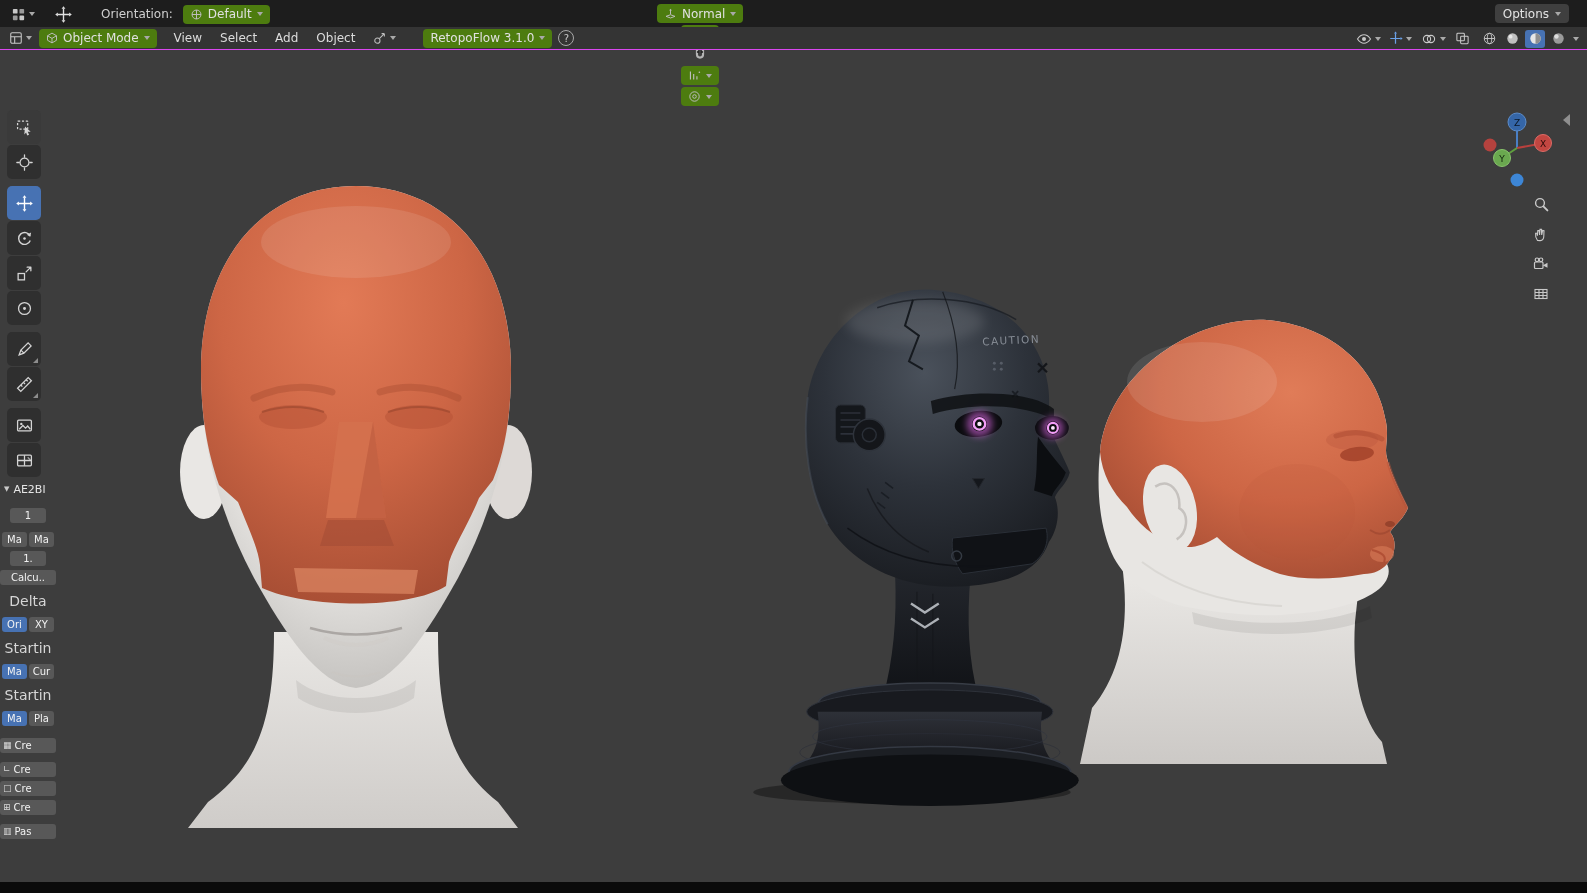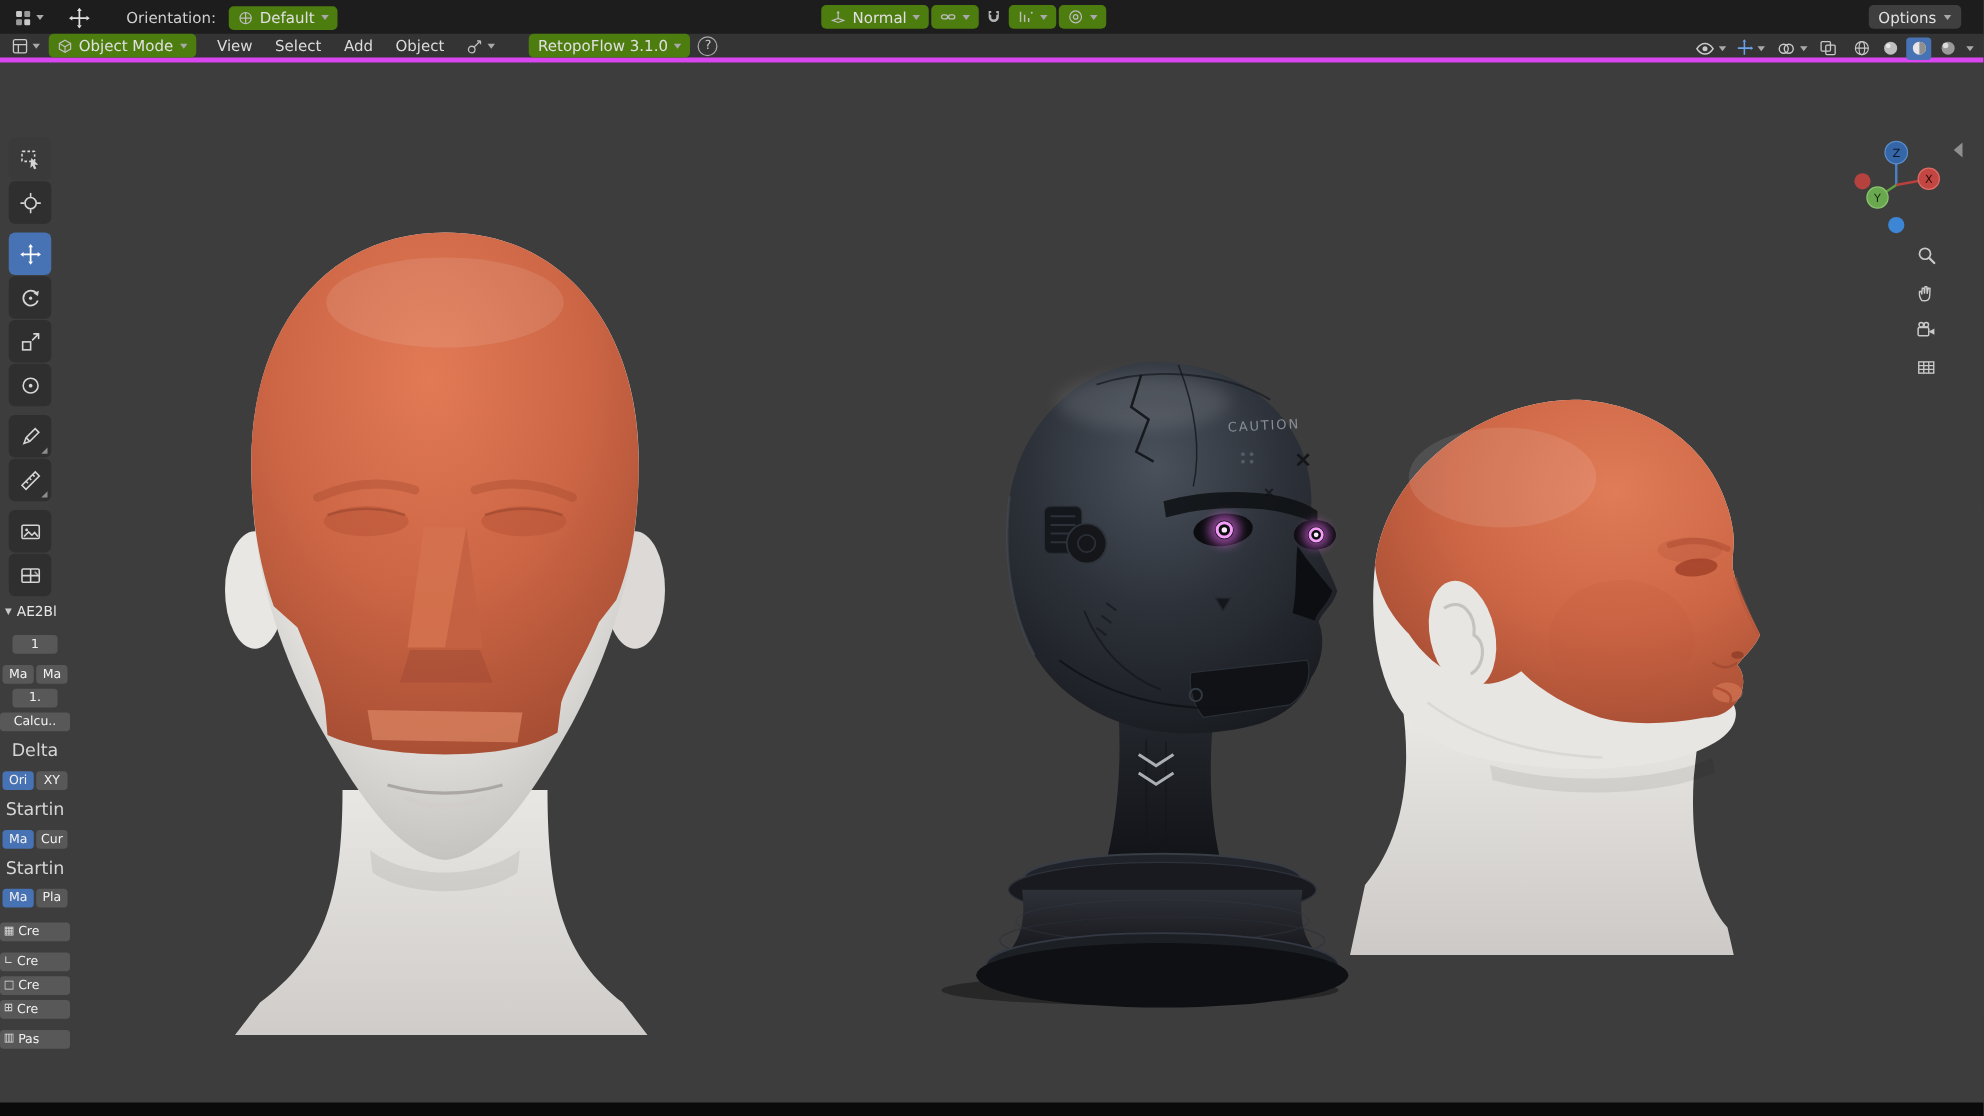--- a/index.html
+++ b/index.html
@@ -9,27 +9,27 @@
 
   
   .topbar { position:absolute; top:0; left:0; width:100%; height:27px; background:#1d1d1d;
             display:flex; align-items:center; padding:14px 8px; color:#d5d5d5; font-size:12px; z-index:40; }
   .tb-icon { display:flex; align-items:center; gap:3px; padding:2px 3px; border-radius:3px; }
   .chev { width:0; height:0; border-left:3.5px solid transparent; border-right:3.5px solid transparent;
           border-top:4px solid #a9a9a9; }
   .dd { height:19px; background:#4d7c0f; border-radius:4px; display:flex; align-items:center;
         gap:5px; padding:0 7px; color:#e0e0e0; font-size:12px; }
   .tb-label { color:#cfcfcf; margin:0 10px 0 26px; }
-  .snap-group { position:absolute; left:657px; top:4px; display:flex; align-items:center; gap:2px; }
+  .snap-group { position:absolute; left:657px; top:4px; display:flex; align-items:center; gap:2px;flex-direction:column; }
   .options-dd { position:absolute; right:18px; top:4px; height:19px; background:#3f3f3f; border-radius:4px;
                 display:flex; align-items:center; gap:6px; padding:0 8px; color:#e3e3e3; font-size:12px; }
 
   
   .vheader { position:absolute; top:27px; left:0; width:100%; height:23px; background:#343434;
-             border-bottom:4px solid #d946ef; display:flex; align-items:center; padding:0 6px;
+             border-bottom:1px solid #d946ef; display:flex; align-items:center; padding:0 6px;
              color:#dcdcdc; font-size:12px; z-index:40; }
   .menu-item { padding:2px 9px; border-radius:3px; color:#dcdcdc;text-align:center; }
   .hdr-right { position:absolute; right:8px; top:0; height:23px; display:flex; align-items:center; gap:3px; }
   .icon-sm { display:flex; align-items:center; justify-content:center; }
   .shade-btn { width:20px; height:18px; border-radius:3px; display:flex; align-items:center; justify-content:center; }
   .shade-btn.active { background:#4772b3; }
 
   
   .left-toolbar { position:absolute; left:7px; top:60px; display:flex; flex-direction:column; gap:1px; z-index:30; }
   .tool-btn { width:34px; height:34px; background:#2d2d2de6; border-radius:5px; display:flex;

